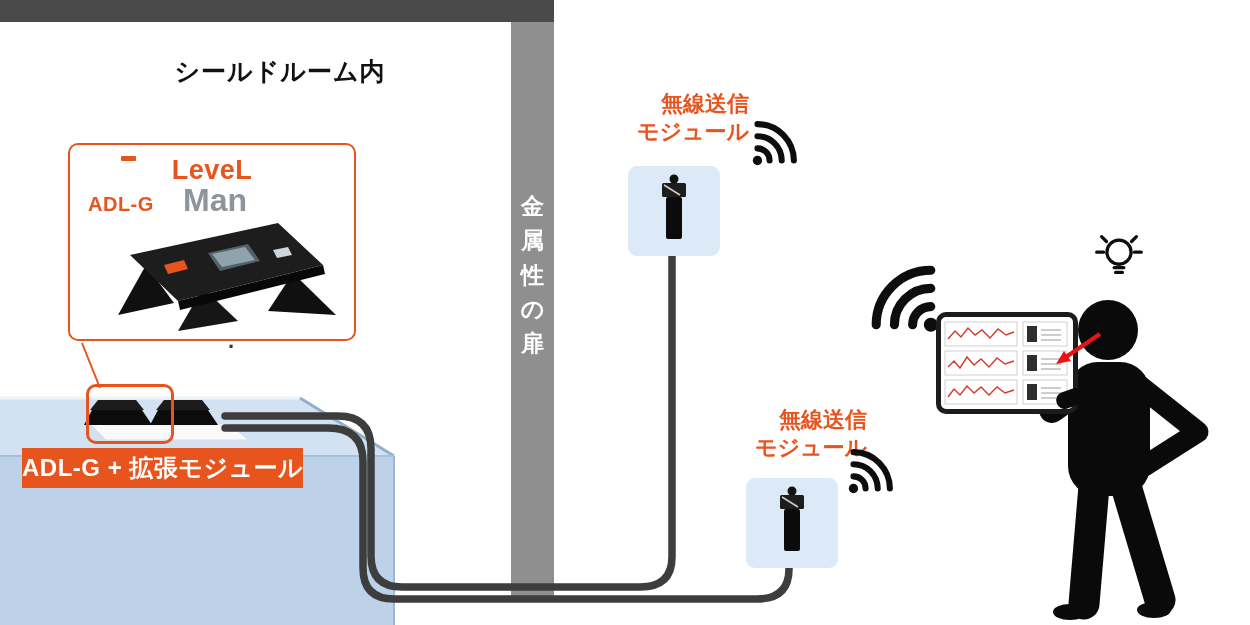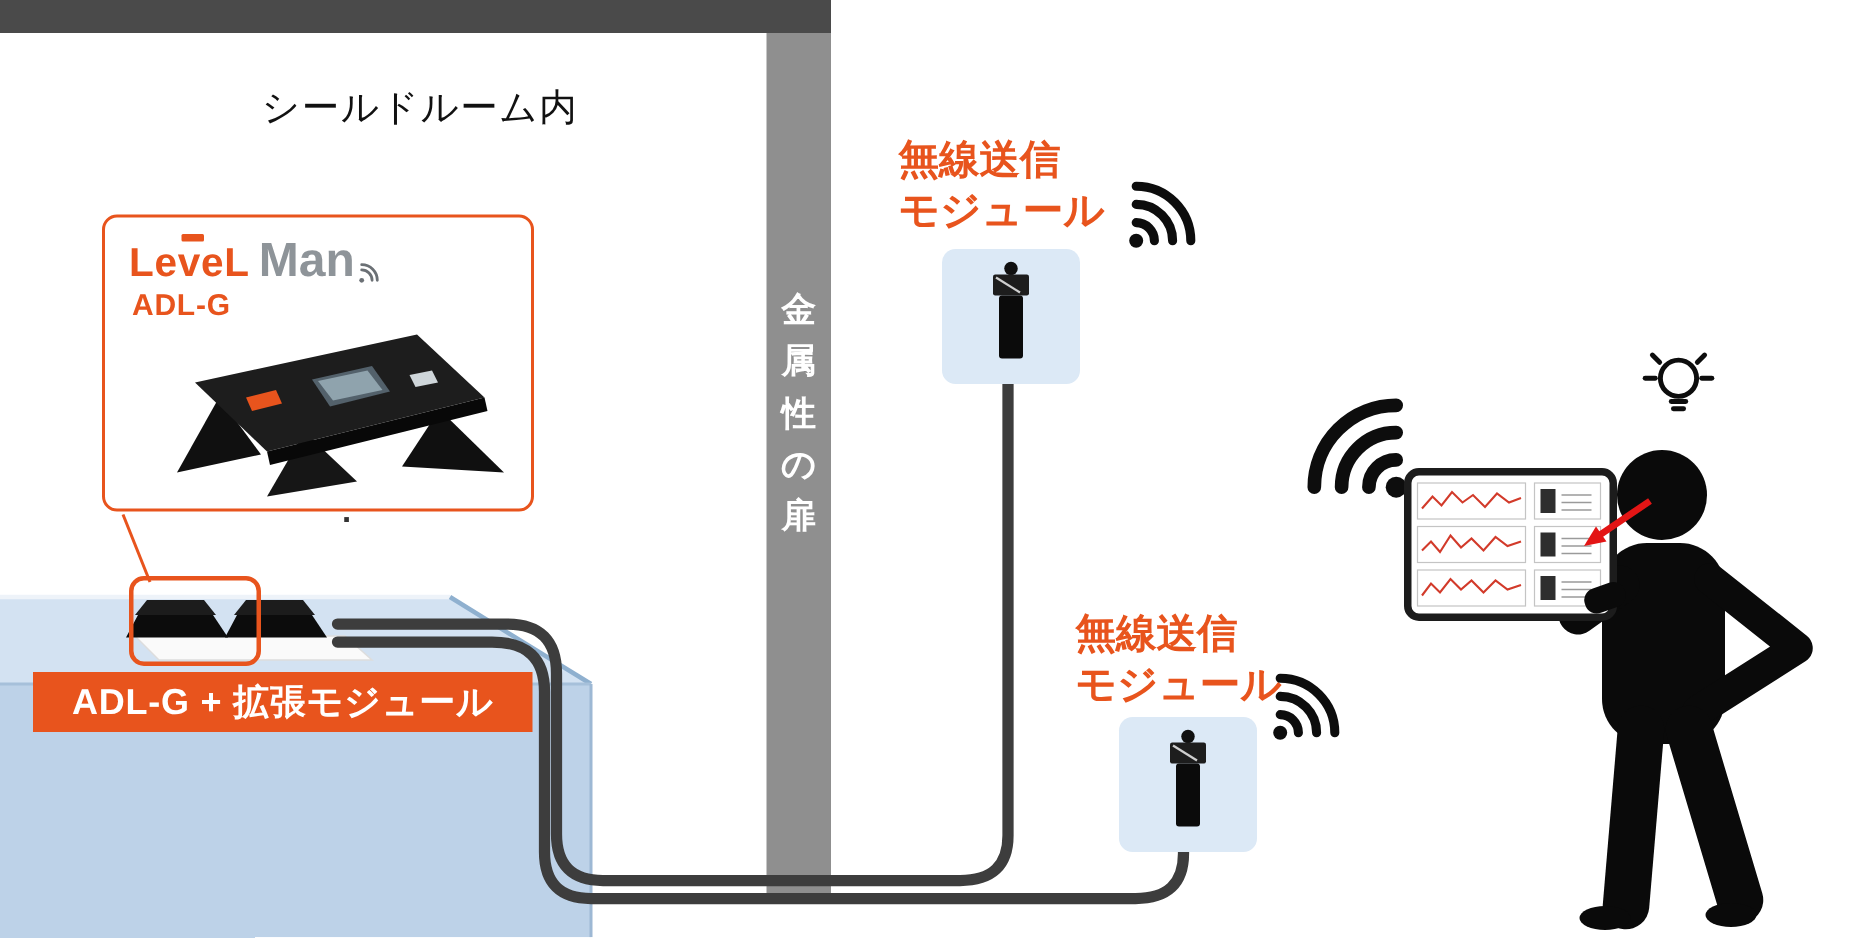--- a/index.html
+++ b/index.html
@@ -9,47 +9,47 @@
   }
   .abs{position:absolute;}
   
   .top-bar{left:0;top:0;width:554px;height:22px;background:#4a4a4a;z-index:2;}
   .door{left:511px;top:22px;width:43px;height:575px;background:#8f8f8f;z-index:2;
         display:flex;flex-direction:column;align-items:center;box-sizing:border-box;
         padding-top:172px;gap:9px;}
   .door-char{color:#ffffff;font-weight:bold;font-size:23px;line-height:1.1;}
   
   .room-label{left:145px;top:55px;width:270px;text-align:center;font-size:25px;
-              font-weight:normal;color:#111;z-index:3;letter-spacing:1px;}
+              font-weight:bold;color:#111;z-index:3;letter-spacing:1px;}
   
   .card{left:68px;top:143px;width:288px;height:198px;background:#fff;
         border:2.5px solid #e8541d;border-radius:10px;z-index:6;box-sizing:border-box;
         padding:12px 16px;}
-  .logo-row{position:relative;display:flex;align-items:flex-end;height:32px;}
+  .logo-row{position:relative;display:flex;align-items:center;height:32px;flex-direction:column;}
   .logo-level{color:#e8541d;font-weight:800;font-size:27px;letter-spacing:.5px;line-height:1;}
   .logo-mark{position:absolute;left:35px;top:-1px;width:15px;height:5px;background:#e8541d;
              border-radius:1px;}
   .logo-man{color:#8e9499;font-weight:bold;font-size:32px;margin-left:6px;line-height:1;}
   .logo-arcs{width:16px;height:16px;margin-left:2px;margin-top:-2px;}
   .model-label{color:#e8541d;font-weight:700;font-size:20px;margin-top:4px;margin-left:2px;
                letter-spacing:.5px;}
   .device-svg{position:absolute;left:38px;top:58px;width:240px;height:135px;}
   
   .table-svg{left:0;top:392px;width:396px;height:233px;z-index:1;}
   .tray-svg{left:78px;top:382px;width:190px;height:70px;z-index:2;}
   .ring{left:86px;top:384px;width:82px;height:54px;border:3px solid #e8541d;
         border-radius:10px;z-index:4;}
   .leader-svg{left:70px;top:340px;width:60px;height:55px;z-index:6;}
   .dot{left:228px;top:328px;font-size:22px;font-weight:bold;color:#333;z-index:6;}
   .caption{left:22px;top:448px;background:#e8541d;color:#ffffff;font-weight:bold;
-           font-size:24px;padding:4px 26px;z-index:5;letter-spacing:.5px;}
+           font-size:24px;padding:4px 0;z-index:5;letter-spacing:.5px;}
   
   .cables-svg{left:0;top:0;width:1250px;height:625px;z-index:3;pointer-events:none;}
   
-  .wm-label{width:150px;text-align:left;color:#e8541d;font-weight:bold;font-size:27px;
+  .wm-label{width:150px;text-align:right;color:#e8541d;font-weight:bold;font-size:22px;
             line-height:1.25;z-index:7;font-family:Liberation Serif, serif;}
   .wm-label-1{left:599px;top:90px;}
   .wm-label-2{left:717px;top:406px;}
   .wm-box{width:92px;height:90px;background:#dce9f6;border-radius:9px;z-index:7;}
   .wm-box-1{left:628px;top:166px;}
   .wm-box-2{left:746px;top:478px;}
   .wifi{z-index:8;}
   .wifi-1{left:750px;top:112px;width:56px;height:56px;}
   .wifi-2{left:846px;top:440px;width:56px;height:56px;}
   .wifi-person{left:858px;top:252px;width:84px;height:84px;transform:scaleX(-1);}

